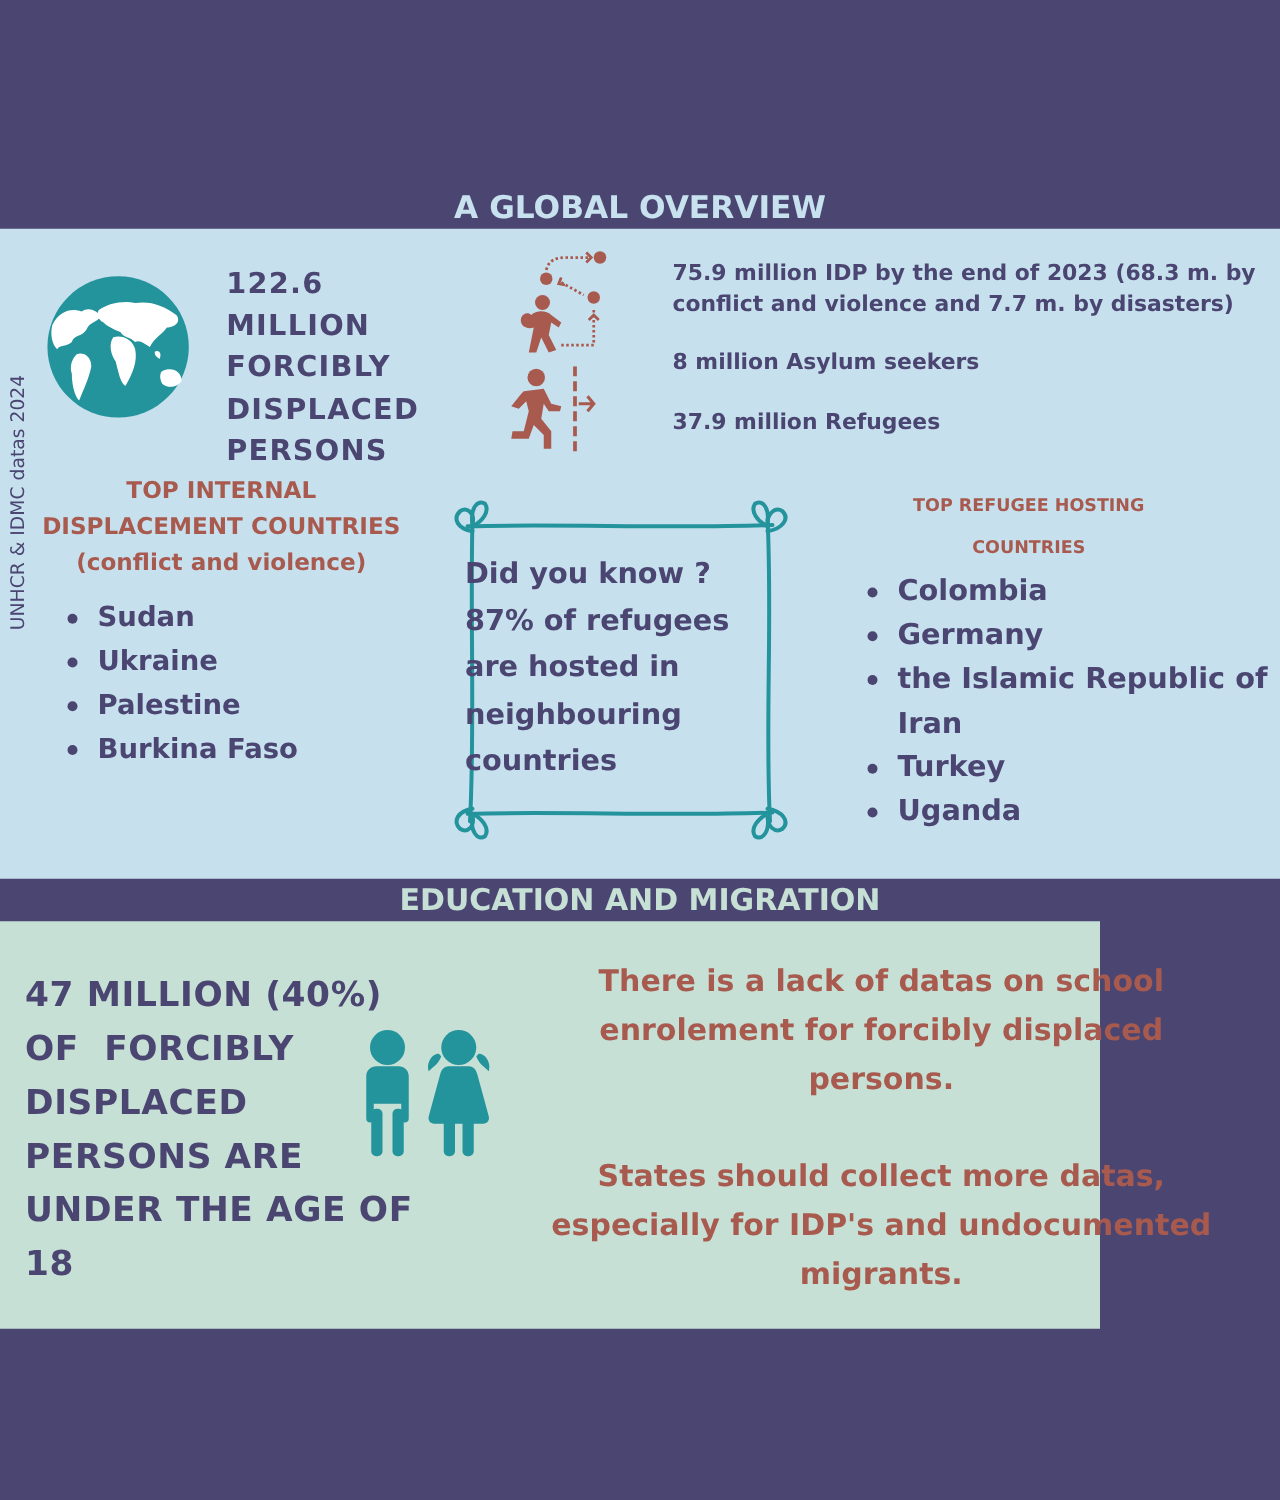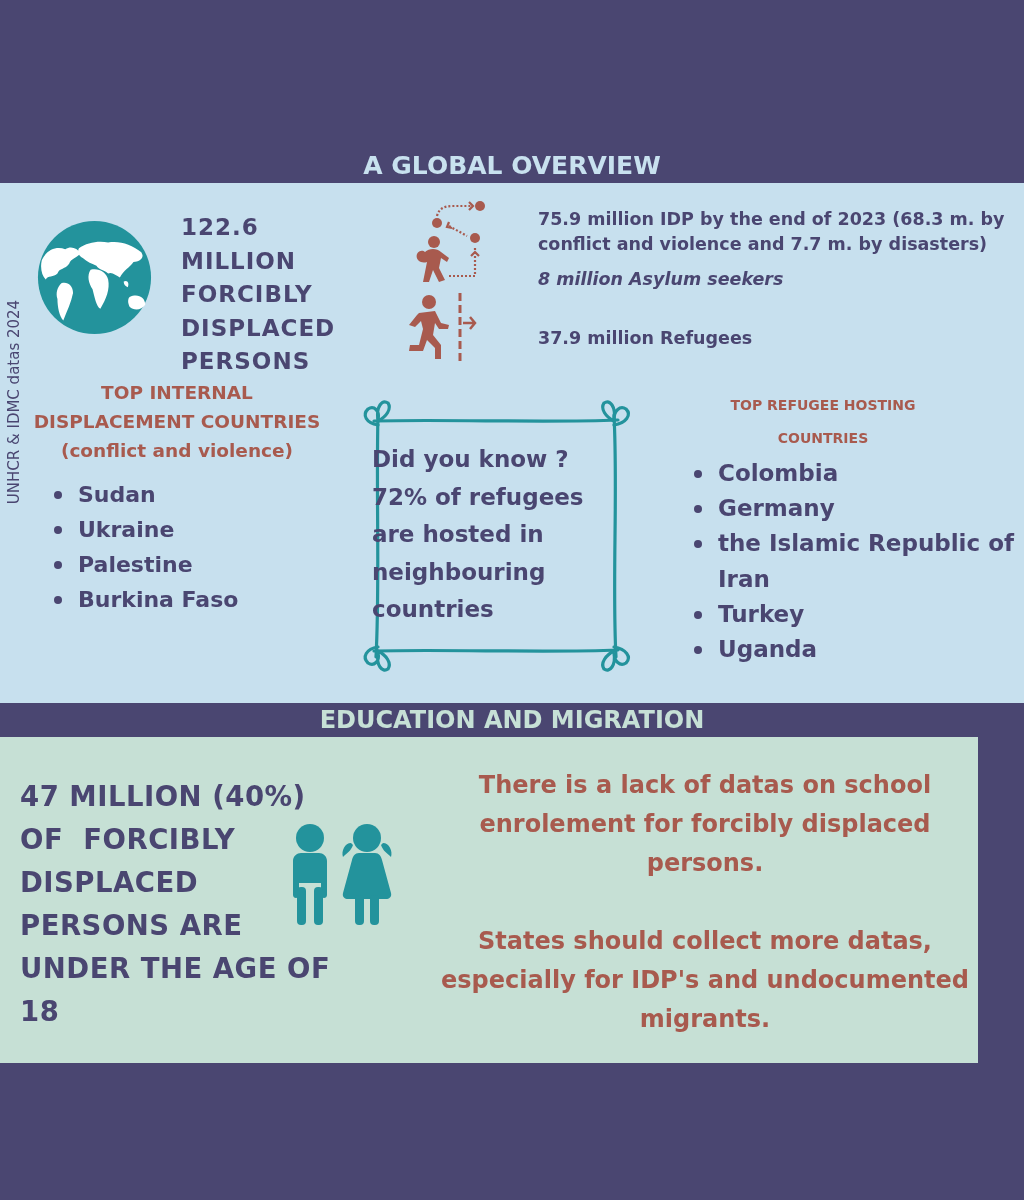--- a/index.html
+++ b/index.html
@@ -2,28 +2,28 @@
 <html><head>
 <meta charset="utf-8">
 <style>
   * { margin:0; padding:0; box-sizing:border-box; }
   html, body { width:1024px; height:1200px; overflow:hidden; }
   body { background:#4a4671; font-family:"DejaVu Sans", sans-serif; position:relative; }
   .band-title { position:absolute; left:0; width:1024px; text-align:center; font-weight:bold; }
   #title1 { top:148px; height:35px; font-size:25px; color:#c8e1ef; line-height:35px; letter-spacing:0px; }
   #overview { position:absolute; top:183px; left:0; width:1024px; height:520px; background:#c7e0ee; }
   #title2 { top:703px; height:34px; font-size:24px; color:#c6e0d6; line-height:34px; }
-  #edu { position:absolute; top:737px; left:0; width:978px; height:326px; background:#c6e0d5; }
+  #edu { position:absolute; top:737px; left:0; width:880px; height:326px; background:#c6e0d5; }
   .abs { position:absolute; }
   #side-note { left:-106px; top:210px; width:240px; transform:rotate(-90deg); font-size:15px; color:#4a4671; white-space:nowrap; text-align:center; }
   #globe { left:36px; top:36px; width:117px; height:117px; }
   #big-stat { left:181px; top:28px; width:200px; font-size:23px; font-weight:bold; line-height:33.5px; letter-spacing:1px; color:#4a4671; }
   .stat { left:538px; font-size:17.5px; font-weight:bold; color:#4a4671; line-height:25px; }
   #stat-idp { top:24px; width:480px; }
-  #stat-asylum { top:84px;font-style:italic; }
+  #stat-asylum { top:95px; }
   #stat-refugees { top:143px; }
   #icon-idp { left:405px; top:15px; width:90px; height:85px; }
   #icon-refugee { left:405px; top:110px; width:80px; height:70px; }
   #internal-title { left:22px; top:195px; width:310px; text-align:center; font-size:18.5px; font-weight:bold; color:#a85a4e; line-height:29px; }
   ul.clist { list-style:none; }
   ul.clist li { position:relative; padding-left:28px; font-weight:bold; color:#4a4671; }
   ul.clist li::before { content:""; position:absolute; left:4px; width:8px; height:8px; border-radius:50%; background:#4a4671; }
   #internal-list { left:50px; top:294px; font-size:22px; line-height:35px; }
   #internal-list li::before { top:14px; }
   #know-box { left:356px; top:210px; width:280px; height:286px; }
@@ -116,21 +116,21 @@
       <path d="M22 22 C20 100 24 190 20 264"></path>
       <path d="M258 22 C262 100 256 190 260 264"></path>
       <path d="M22 32 C10 30 6 22 12 16 C18 12 24 18 22 26 C20 14 26 6 32 10 C36 16 30 24 22 28"></path>
       <path d="M258 32 C270 30 276 22 270 16 C264 12 258 18 258 26 C260 14 254 6 248 10 C244 16 250 24 258 28"></path>
       <path d="M22 254 C10 256 6 264 12 270 C18 274 24 268 22 260 C20 272 26 280 32 276 C36 270 30 262 22 258"></path>
       <path d="M258 254 C270 256 276 264 270 270 C264 274 258 268 258 260 C260 272 254 280 248 276 C244 270 250 262 258 258"></path>
     </g>
   </svg>
   <div class="abs" id="know-text">
     <div>Did you know ?</div>
-    <div>72% of refugees</div>
+    <div>87% of refugees</div>
     <div>are hosted in</div>
     <div>neighbouring</div>
     <div>countries</div>
   </div>
 
   <div class="abs" id="hosting-title">
     <div>TOP REFUGEE HOSTING</div>
     <div>COUNTRIES</div>
   </div>
   <ul class="abs clist" id="hosting-list">

